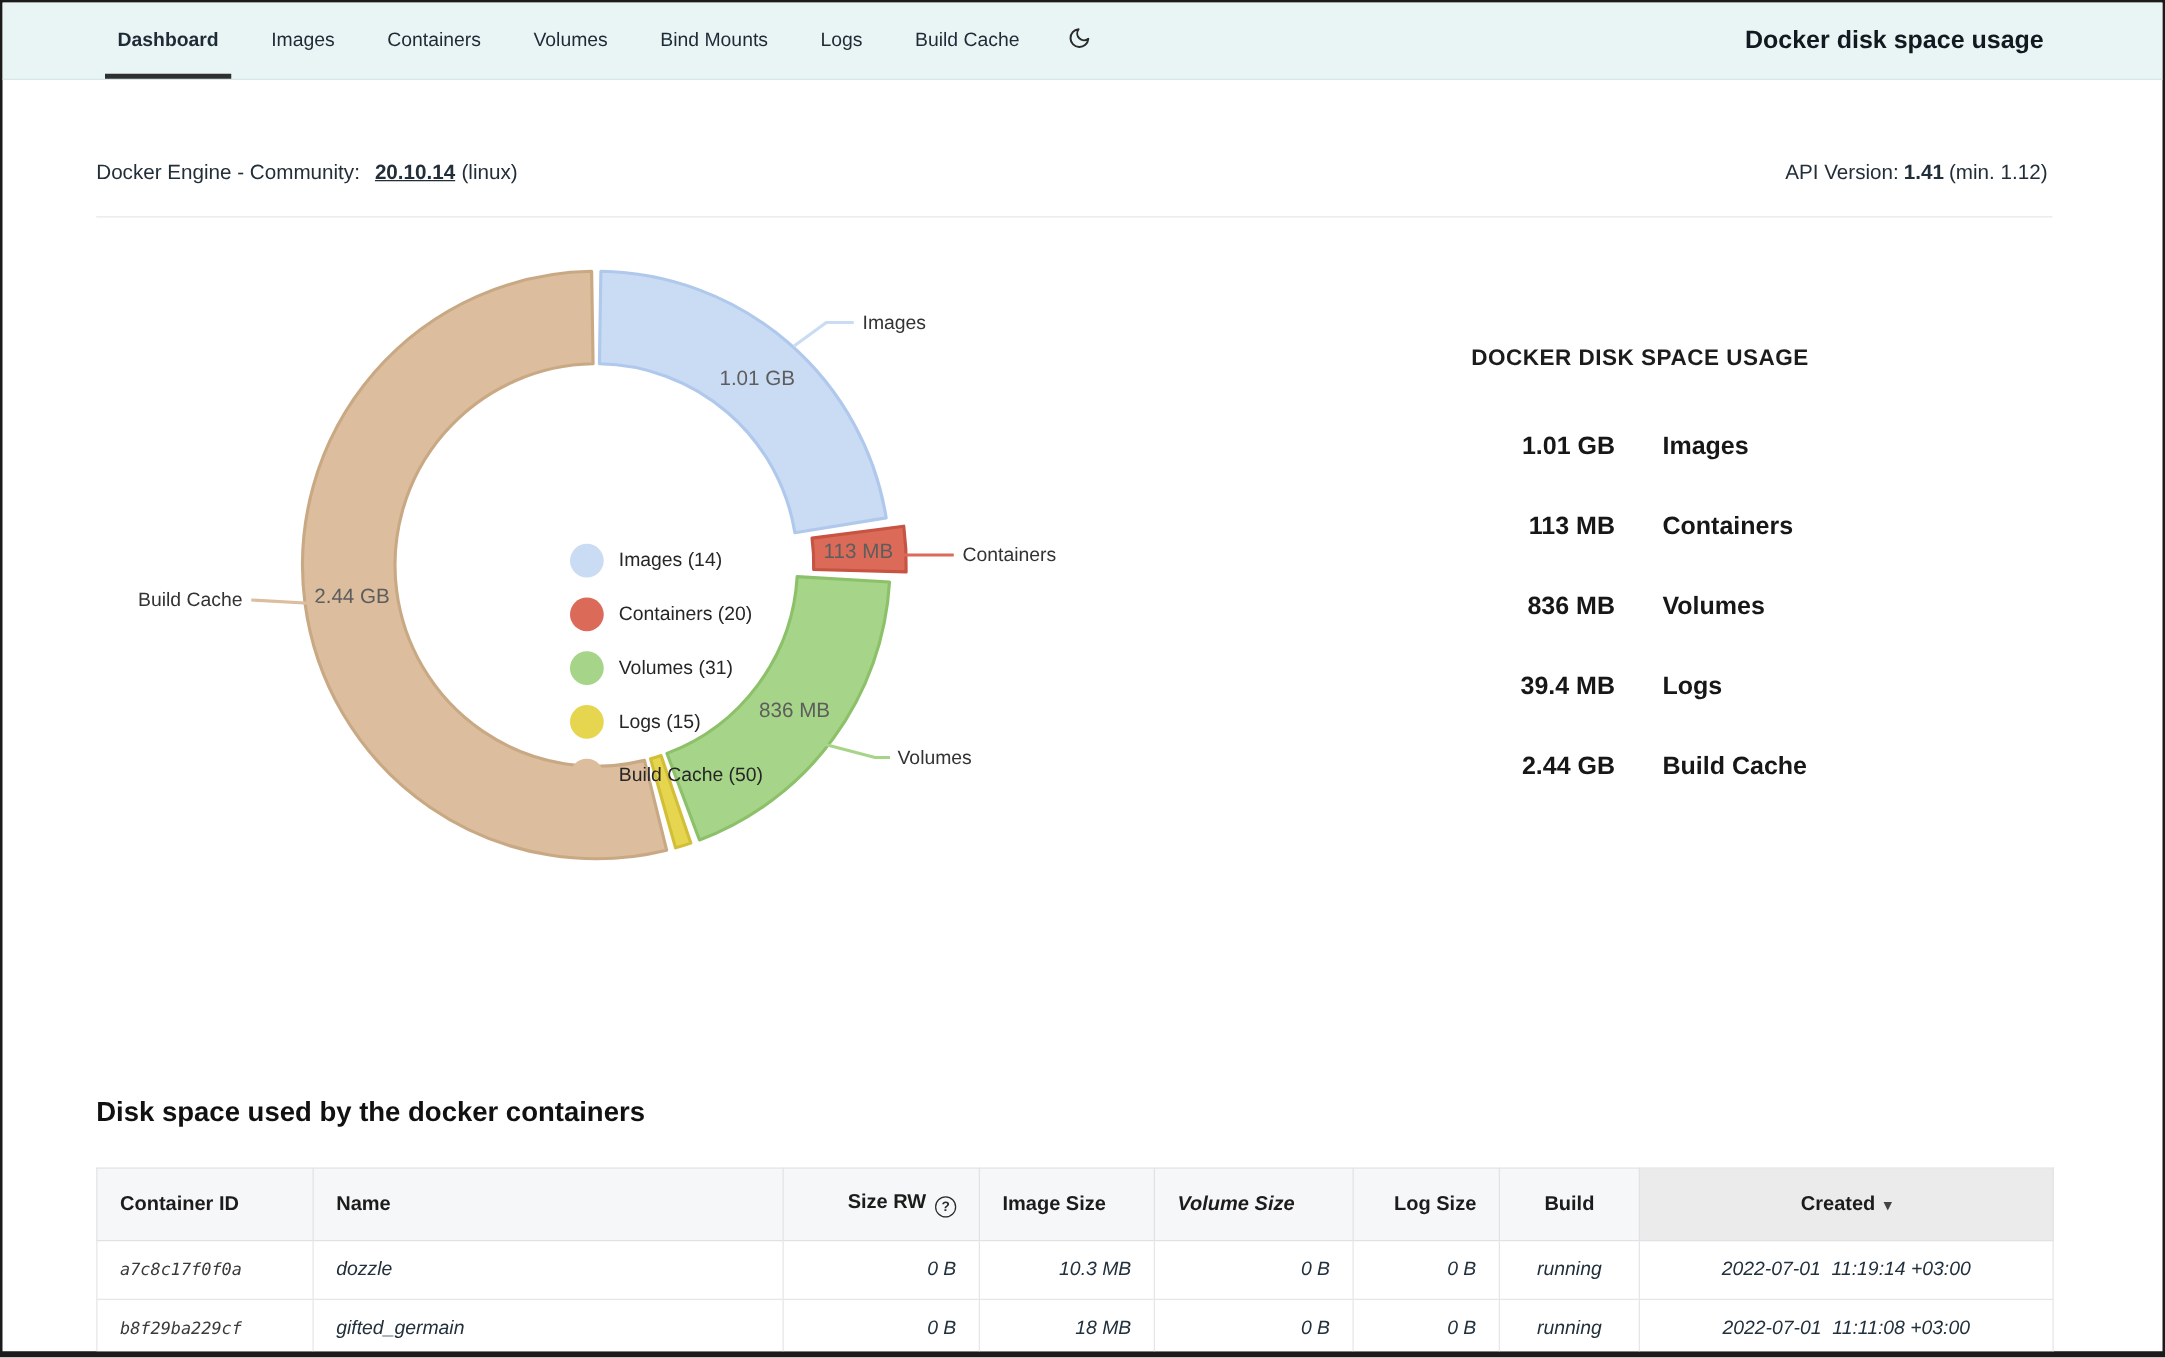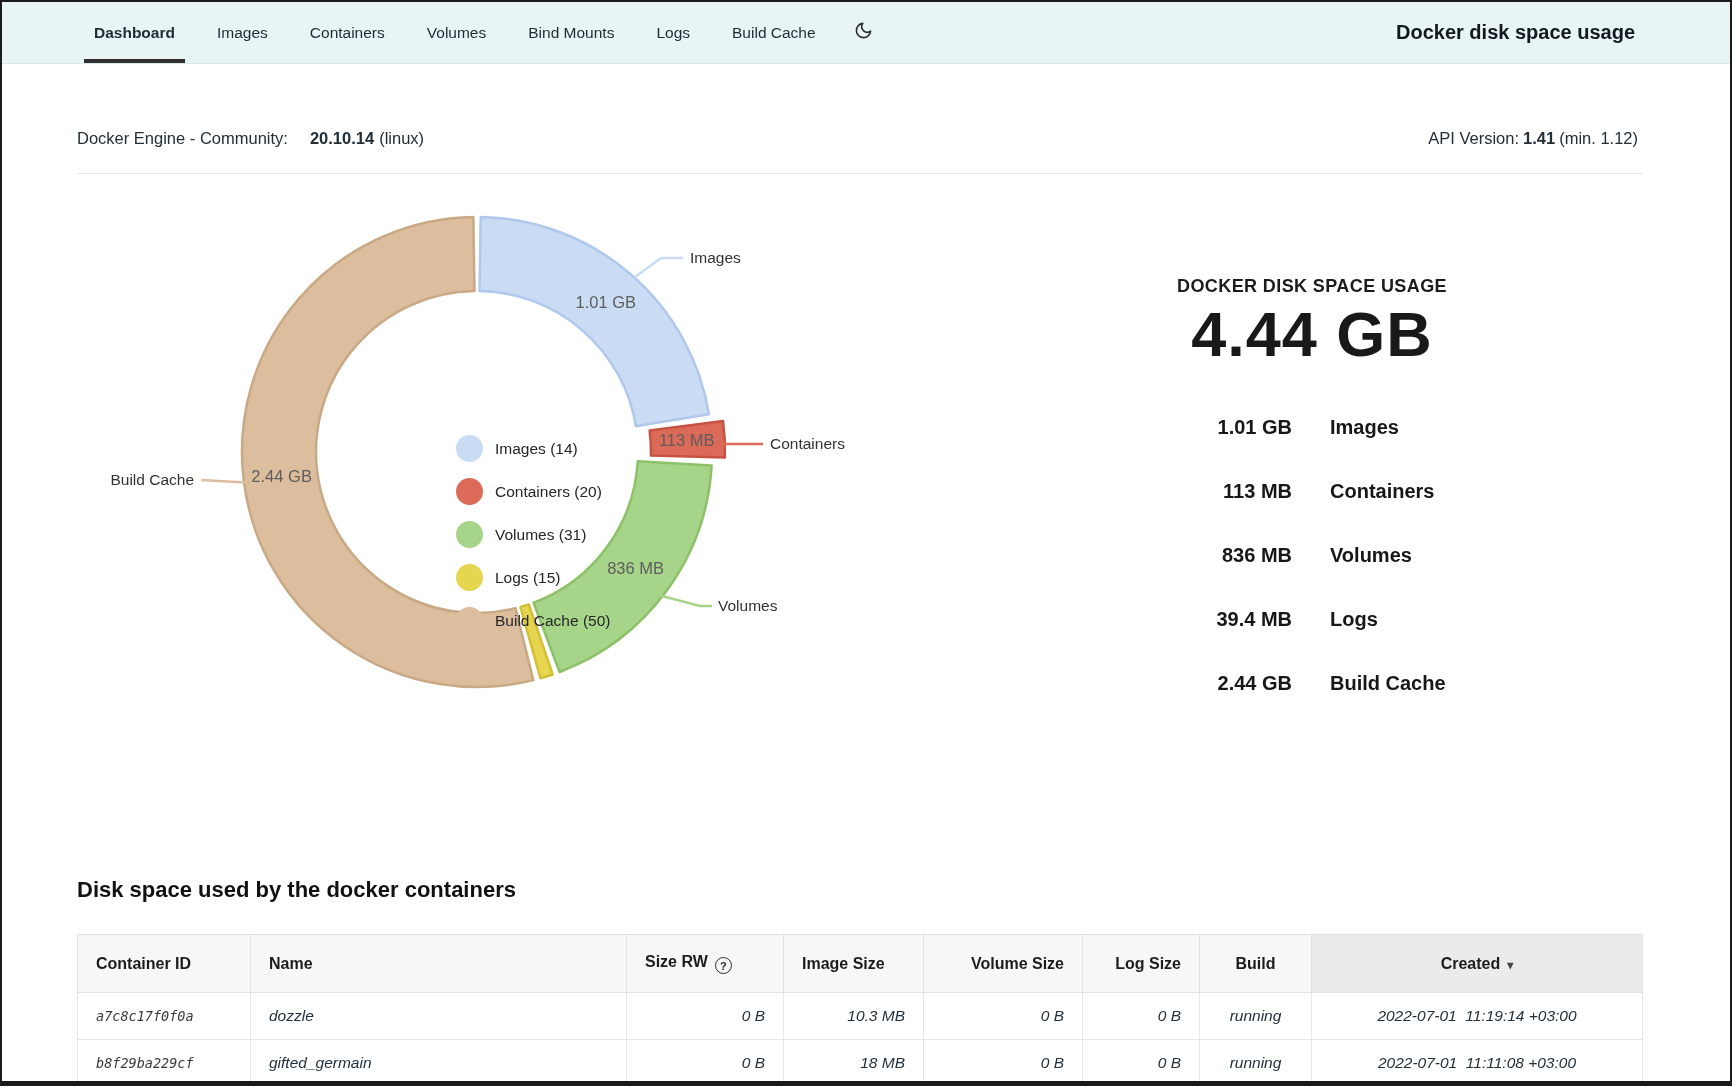--- a/index.html
+++ b/index.html
@@ -16,21 +16,21 @@
   .tab { position:relative; display:flex; align-items:center; font-size:15.5px; color:#1d2b36;
          cursor:pointer; white-space:nowrap; }
   .tab.active { font-weight:700; }
   .tab.active::after { content:""; position:absolute; left:-10px; right:-10px; bottom:0;
                        height:4px; background:#2f2f2f; }
   .theme-toggle { margin-left:38px; display:flex; align-items:center; cursor:pointer; }
   .nav-title { margin-left:auto; font-size:20px; font-weight:700; color:#121a21; }
 
   
   .engine-line { position:absolute; top:127px; left:75px; font-size:16.5px; color:#222e38; }
-  .engine-line b { margin-left:22px; }
+  .engine-line b { margin-left:12px;text-decoration:underline; }
   .engine-line .plat { margin-left:5px; }
   .api-line { position:absolute; top:127px; right:92px; font-size:16.5px; color:#222e38; }
   .api-line b { margin-left:4px; }
   .api-line .min { margin-left:4px; }
   .divider { position:absolute; top:171px; left:75px; width:1565px; height:1px; background:#e7e7e7; }
 
   
   #donut-svg { position:absolute; left:75px; top:180px; }
   .seg-value { font-size:16.5px; fill:#5d5d5d; }
   .callout-text { font-size:15.5px; fill:#333; }
@@ -131,21 +131,20 @@
         <span class="legend-label">Logs (15)</span>
       </div>
       <div class="legend-item">
         <span class="legend-swatch" style="background: rgb(220, 189, 158);"></span>
         <span class="legend-label">Build Cache (50)</span>
       </div>
     </div>
 
   <div class="aside">
     <div class="aside-title">DOCKER DISK SPACE USAGE</div>
-    <div class="aside-total">4.44 GB</div>
     <div class="aside-rows">
         <div class="srow">
           <span class="size">1.01 GB</span>
           <span class="lbl">Images</span>
         </div>
         <div class="srow">
           <span class="size">113 MB</span>
           <span class="lbl">Containers</span>
         </div>
         <div class="srow">
@@ -172,23 +171,23 @@
         <col style="width: 140px;">
         <col style="width: 159px;">
         <col style="width: 117px;">
         <col style="width: 112px;">
         <col style="width: 331px;">
       </colgroup>
     <thead>
         <tr>
           <th style="text-align: left;"><span>Container ID</span></th>
           <th style="text-align: left;"><span>Name</span></th>
-          <th style="text-align: left;"><span>Size RW</span><span class="help-badge">?</span></th>
+          <th style="text-align: right;"><span>Size RW</span><span class="help-badge">?</span></th>
           <th style="text-align: left;"><span>Image Size</span></th>
-          <th style="text-align: right;"><span>Volume Size</span></th>
+          <th style="text-align: left; font-style: italic;"><span>Volume Size</span></th>
           <th style="text-align: right;"><span>Log Size</span></th>
           <th style="text-align: center;"><span>Build</span></th>
           <th class="sorted" style="text-align: center;"><span>Created</span><span class="sort-caret">▾</span></th>
         </tr>
       </thead>
     <tbody>
         <tr>
           <td class="mono" style="text-align: left;">a7c8c17f0f0a</td>
           <td style="text-align: left;">dozzle</td>
           <td style="text-align: right;">0 B</td>

